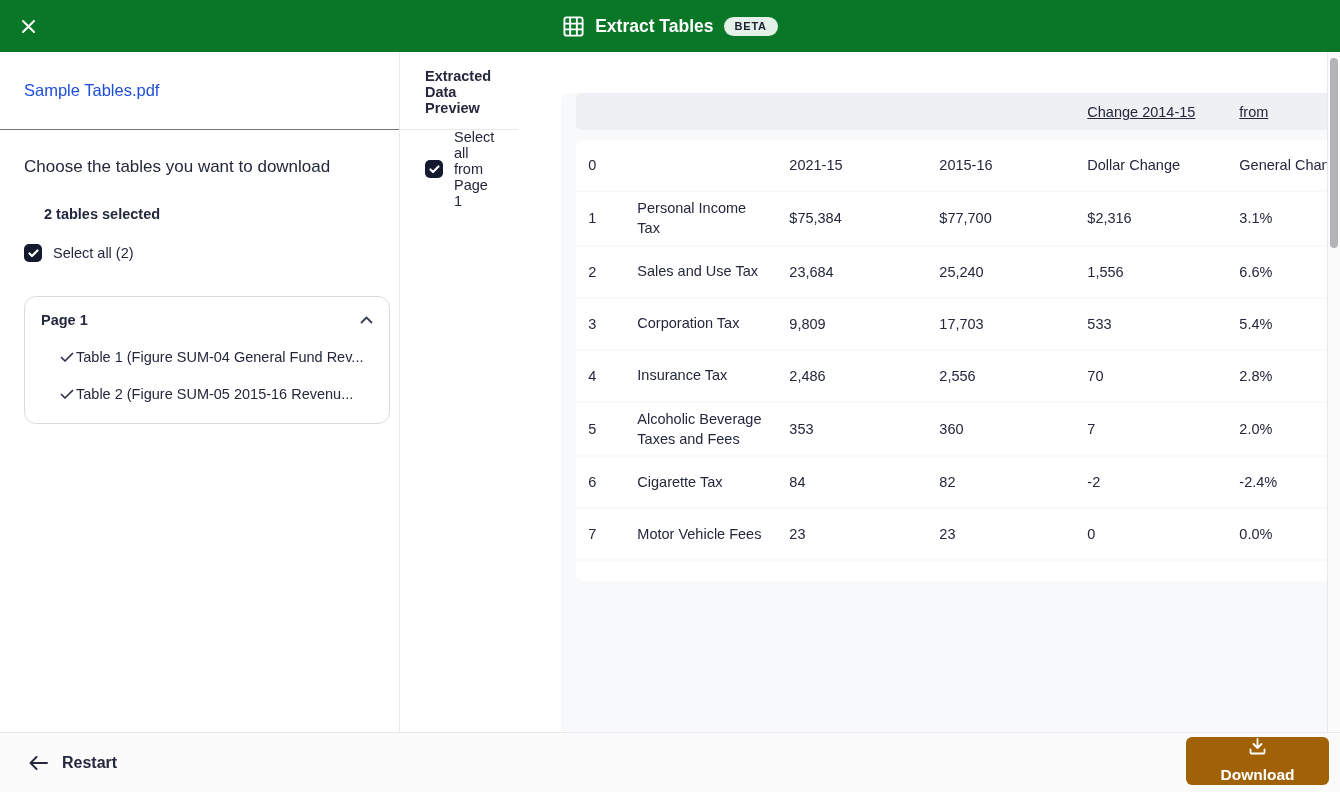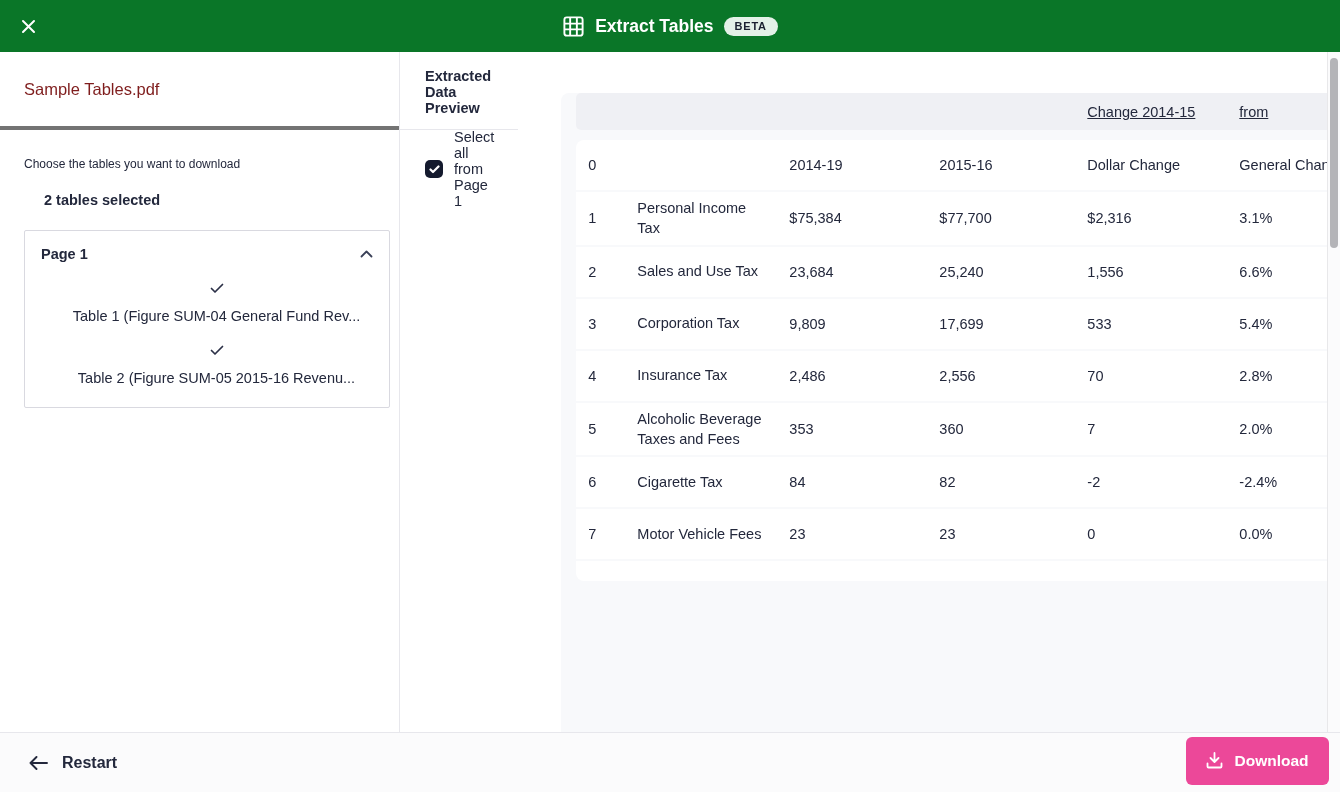--- a/index.html
+++ b/index.html
@@ -31,49 +31,49 @@
     background:#e4f1e8; color:#1b2030;
     font-size:11px; font-weight:bold; letter-spacing:.8px;
     padding:4px 11px; border-radius:11px; line-height:1;
   }
 
   
   .content { flex:1 1 auto; display:flex; min-height:0; }
 
   .sidebar { width:400px; flex:0 0 400px; border-right:1px solid #e7e7ec; display:flex; flex-direction:column; }
   .file-header {
-    height:78px; flex:0 0 78px; border-bottom:4px solid #737373;
+    height:78px; flex:0 0 78px; border-bottom:1px solid #737373;
     display:flex; align-items:center; padding:8px 24px;
-    font-size:16.5px; color:#7f1d1d;
+    font-size:16.5px; color:#1d4ed8;
   }
   .sidebar-body { padding:27px 18px 0 24px; }
-  .instruction { font-size:12px; margin-bottom:21px; }
+  .instruction { font-size:17px; margin-bottom:29px; }
   .bold { font-weight:bold; }
   .selected-summary { font-size:14.5px; margin-bottom:22px;margin-left:20px; }
 
   .check-row { display:flex; align-items:center; gap:11px; cursor:pointer; font-size:14.5px; }
   .checkbox {
     width:18px; height:18px; flex:0 0 18px;
     background:#141a2e; border-radius:5px;
     display:flex; align-items:center; justify-content:center;
   }
 
   .page-box {
-    margin-top:19px; margin-right:0;
-    border:1px solid #d9d9e0; border-radius:2px;
+    margin-top:34px; margin-right:0;
+    border:1px solid #d9d9e0; border-radius:12px;
     padding:15px 16px 21px 16px; width:366px;
   }
   .page-box-header {
     display:flex; align-items:center; justify-content:space-between;
     cursor:pointer; font-size:14.5px;
   }
   .page-item {
-    display:flex; align-items:center; gap:14px;
+    display:flex; align-items:center; gap:2px;
     margin-top:21px; padding-left:19px;
-    font-size:14.5px; cursor:pointer; white-space:nowrap; overflow:hidden;flex-direction:column;
+    font-size:14.5px; cursor:pointer; white-space:nowrap; overflow:hidden;
   }
 
   
   .main { flex:1 1 auto; display:flex; min-width:0; }
   .preview-header { padding:16px 24px 0 25px; height:78px; flex:0 0 78px; border-bottom:1px solid #e7e7ec; }
   .preview-title { font-size:14.5px; margin-bottom:13px; }
 
   .scroll-area { flex:1 1 auto; position:relative; overflow:hidden; background:#fff; }
 
   .card {
@@ -116,24 +116,24 @@
     background:#fbfbfc; border-top:1px solid #e7e7ec;
     display:flex; align-items:center; justify-content:space-between;
     padding:0 11px 0 29px; position:relative; z-index:2;
   }
   .restart-btn {
     background:none; border:none; cursor:pointer;
     display:flex; align-items:center; gap:14px;
     font-family:inherit; font-size:16px; font-weight:bold; color:#23283c;
   }
   .download-btn {
-    background:#ec4899; color:#fff; border:none; cursor:pointer;
+    background:#a16207; color:#fff; border:none; cursor:pointer;
     width:143px; height:48px; border-radius:6px; margin-bottom:4px;
     display:flex; align-items:center; justify-content:center; gap:11px;
-    font-family:inherit; font-size:15.5px; font-weight:bold;
+    font-family:inherit; font-size:15.5px; font-weight:bold;flex-direction:column;
   }
   svg { display:block; }
 </style>
 </head>
 <body>
 
 <div class="app">
 
   <header class="topbar">
     <button class="close-btn">
@@ -157,20 +157,28 @@
 
   <div class="content">
 
     <aside class="sidebar">
       <div class="file-header">
         <span>Sample Tables.pdf</span>
       </div>
       <div class="sidebar-body">
         <p class="instruction">Choose the tables you want to download</p>
         <p class="selected-summary bold">2 tables selected</p>
+        <label class="check-row">
+          <span class="checkbox">
+            <svg width="11" height="9" viewBox="0 0 11 9">
+                <path d="M1.5 4.5 L4 7 L9.5 1.5" stroke="#fff" stroke-width="2.2" fill="none" stroke-linecap="round" stroke-linejoin="round"></path>
+              </svg>
+          </span>
+          <span>Select all (2)</span>
+        </label>
 
         <div class="page-box">
           <div class="page-box-header">
             <span class="bold">Page 1</span>
             <span>
               <svg width="13" height="8" viewBox="0 0 13 8">
                   <path d="M1.5 6.5 L6.5 1.5 L11.5 6.5" stroke="#3a4057" stroke-width="1.8" fill="none" stroke-linecap="round" stroke-linejoin="round"></path>
                 </svg>
             </span>
           </div>
@@ -216,21 +224,21 @@
                 <div class="c1"></div>
                 <div class="c2"></div>
                 <div class="c3"></div>
                 <div class="c4">Change 2014-15</div>
                 <div class="c5">from</div>
               </div>
             <div class="t-rows" id="tbody">
                 <div class="t-row">
                   <div class="c0">0</div>
                   <div class="c1"></div>
-                  <div class="c2">2014-19</div>
+                  <div class="c2">2021-15</div>
                   <div class="c3">2015-16</div>
                   <div class="c4">Dollar Change</div>
                   <div class="c5">General Change</div>
                 </div>
                 <div class="t-row">
                   <div class="c0">1</div>
                   <div class="c1">Personal Income Tax</div>
                   <div class="c2">$75,384</div>
                   <div class="c3">$77,700</div>
                   <div class="c4">$2,316</div>
@@ -241,21 +249,21 @@
                   <div class="c1">Sales and Use Tax</div>
                   <div class="c2">23,684</div>
                   <div class="c3">25,240</div>
                   <div class="c4">1,556</div>
                   <div class="c5">6.6%</div>
                 </div>
                 <div class="t-row">
                   <div class="c0">3</div>
                   <div class="c1">Corporation Tax</div>
                   <div class="c2">9,809</div>
-                  <div class="c3">17,699</div>
+                  <div class="c3">17,703</div>
                   <div class="c4">533</div>
                   <div class="c5">5.4%</div>
                 </div>
                 <div class="t-row">
                   <div class="c0">4</div>
                   <div class="c1">Insurance Tax</div>
                   <div class="c2">2,486</div>
                   <div class="c3">2,556</div>
                   <div class="c4">70</div>
                   <div class="c5">2.8%</div>

